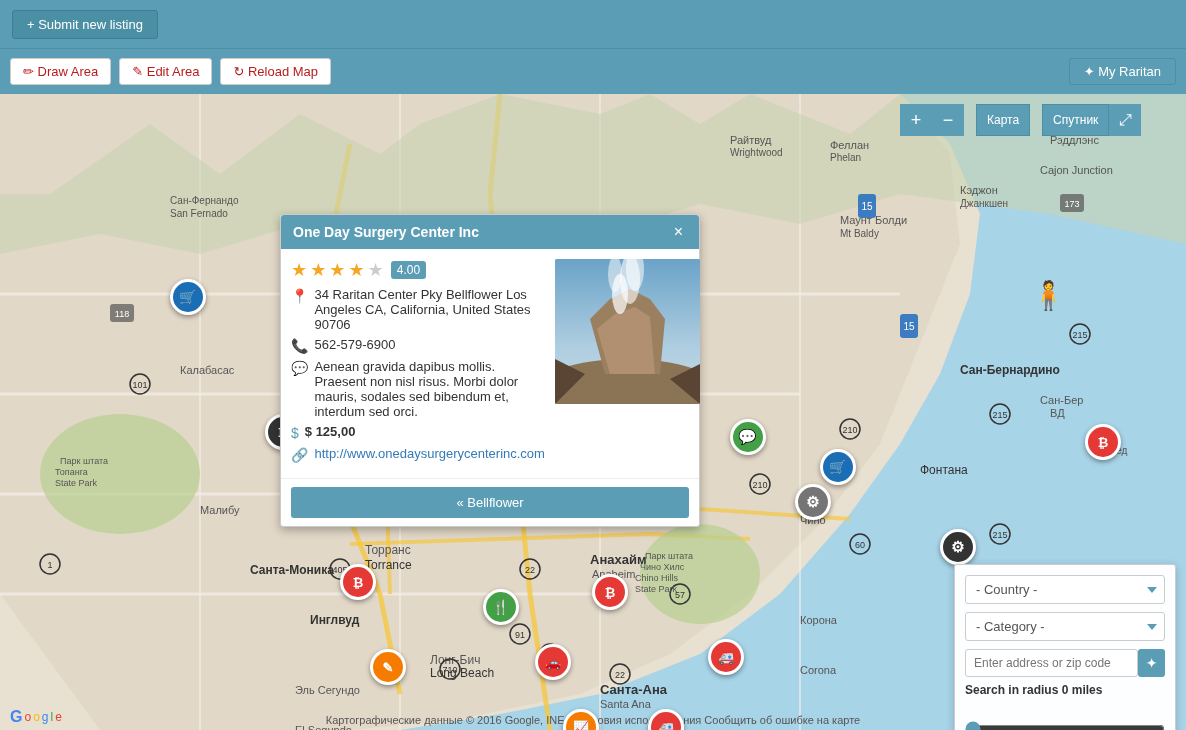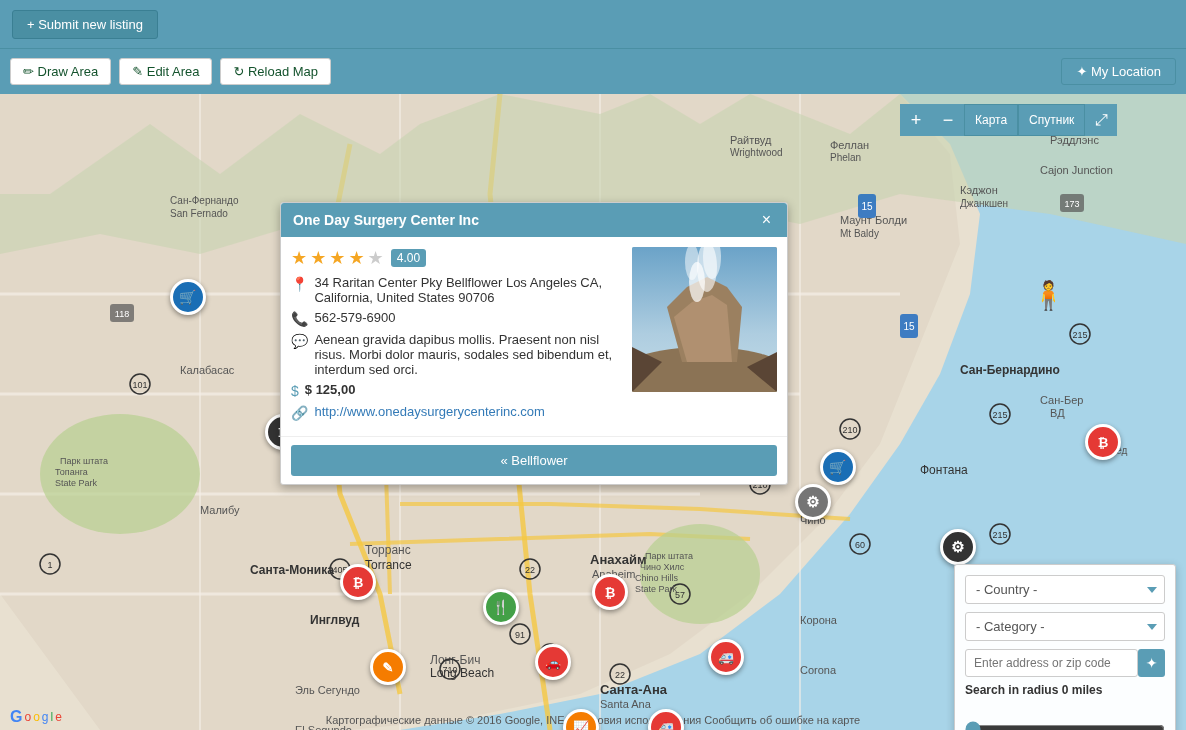--- a/index.html
+++ b/index.html
@@ -32,21 +32,21 @@
       padding: 6px 10px;
       display: flex;
       align-items: center;
       gap: 8px;
       height: 46px;
       border-top: 1px solid #4a8fa3;
     }
     .toolbar-btn {
       background: #fff;
       border: 1px solid #ccc;
-      color: #14532d;
+      color: #b91c1c;
       padding: 5px 12px;
       cursor: pointer;
       border-radius: 3px;
       font-size: 13px;
       display: flex;
       align-items: center;
       gap: 5px;
       text-align: right;
     }
     #my-location-btn {
@@ -115,28 +115,29 @@
       justify-content: center;
     }
     .layer-btn {
       background: #5a9db5;
       border: none;
       color: #fff;
       padding: 5px 10px;
       font-size: 12px;
       cursor: pointer;
       border: 1px solid #4a8fa3;
+      margin-left: 12px;
     }
 
     
     #popup {
       position: absolute;
-      top: 108px;
+      top: 120px;
       left: 280px;
-      width: 508px;
+      width: 420px;
       background: #fff;
       border: 1px solid #ccc;
       border-radius: 3px;
       box-shadow: 0 3px 10px rgba(0,0,0,0.3);
       z-index: 20;
     }
     #popup-header {
       background: #5a9db5;
       color: #fff;
       padding: 8px 12px;
@@ -361,21 +362,21 @@
 <body>
 
 <div id="top-bar">
   <button id="submit-btn">+ Submit new listing</button>
 </div>
 
 <div id="map-toolbar">
   <button class="toolbar-btn">✏ Draw Area</button>
   <button class="toolbar-btn">✎ Edit Area</button>
   <button class="toolbar-btn">↻ Reload Map</button>
-  <button id="my-location-btn">✦ My Location</button>
+  <button id="my-location-btn">✦ My Raritan</button>
 </div>
 
 <div id="main">
 
   <div id="map-bg">
     <svg id="map-svg" viewBox="0 0 1186 636" xmlns="http://www.w3.org/2000/svg">
 
       <rect width="1186" height="636" fill="#a8d4e8"></rect>
 
       <polygon points="0,0 900,0 950,50 980,120 970,200 940,280 900,350 850,420 780,500 700,560 600,600 500,620 400,636 300,636 200,636 100,636 0,636" fill="#e8e0d0"></polygon>

